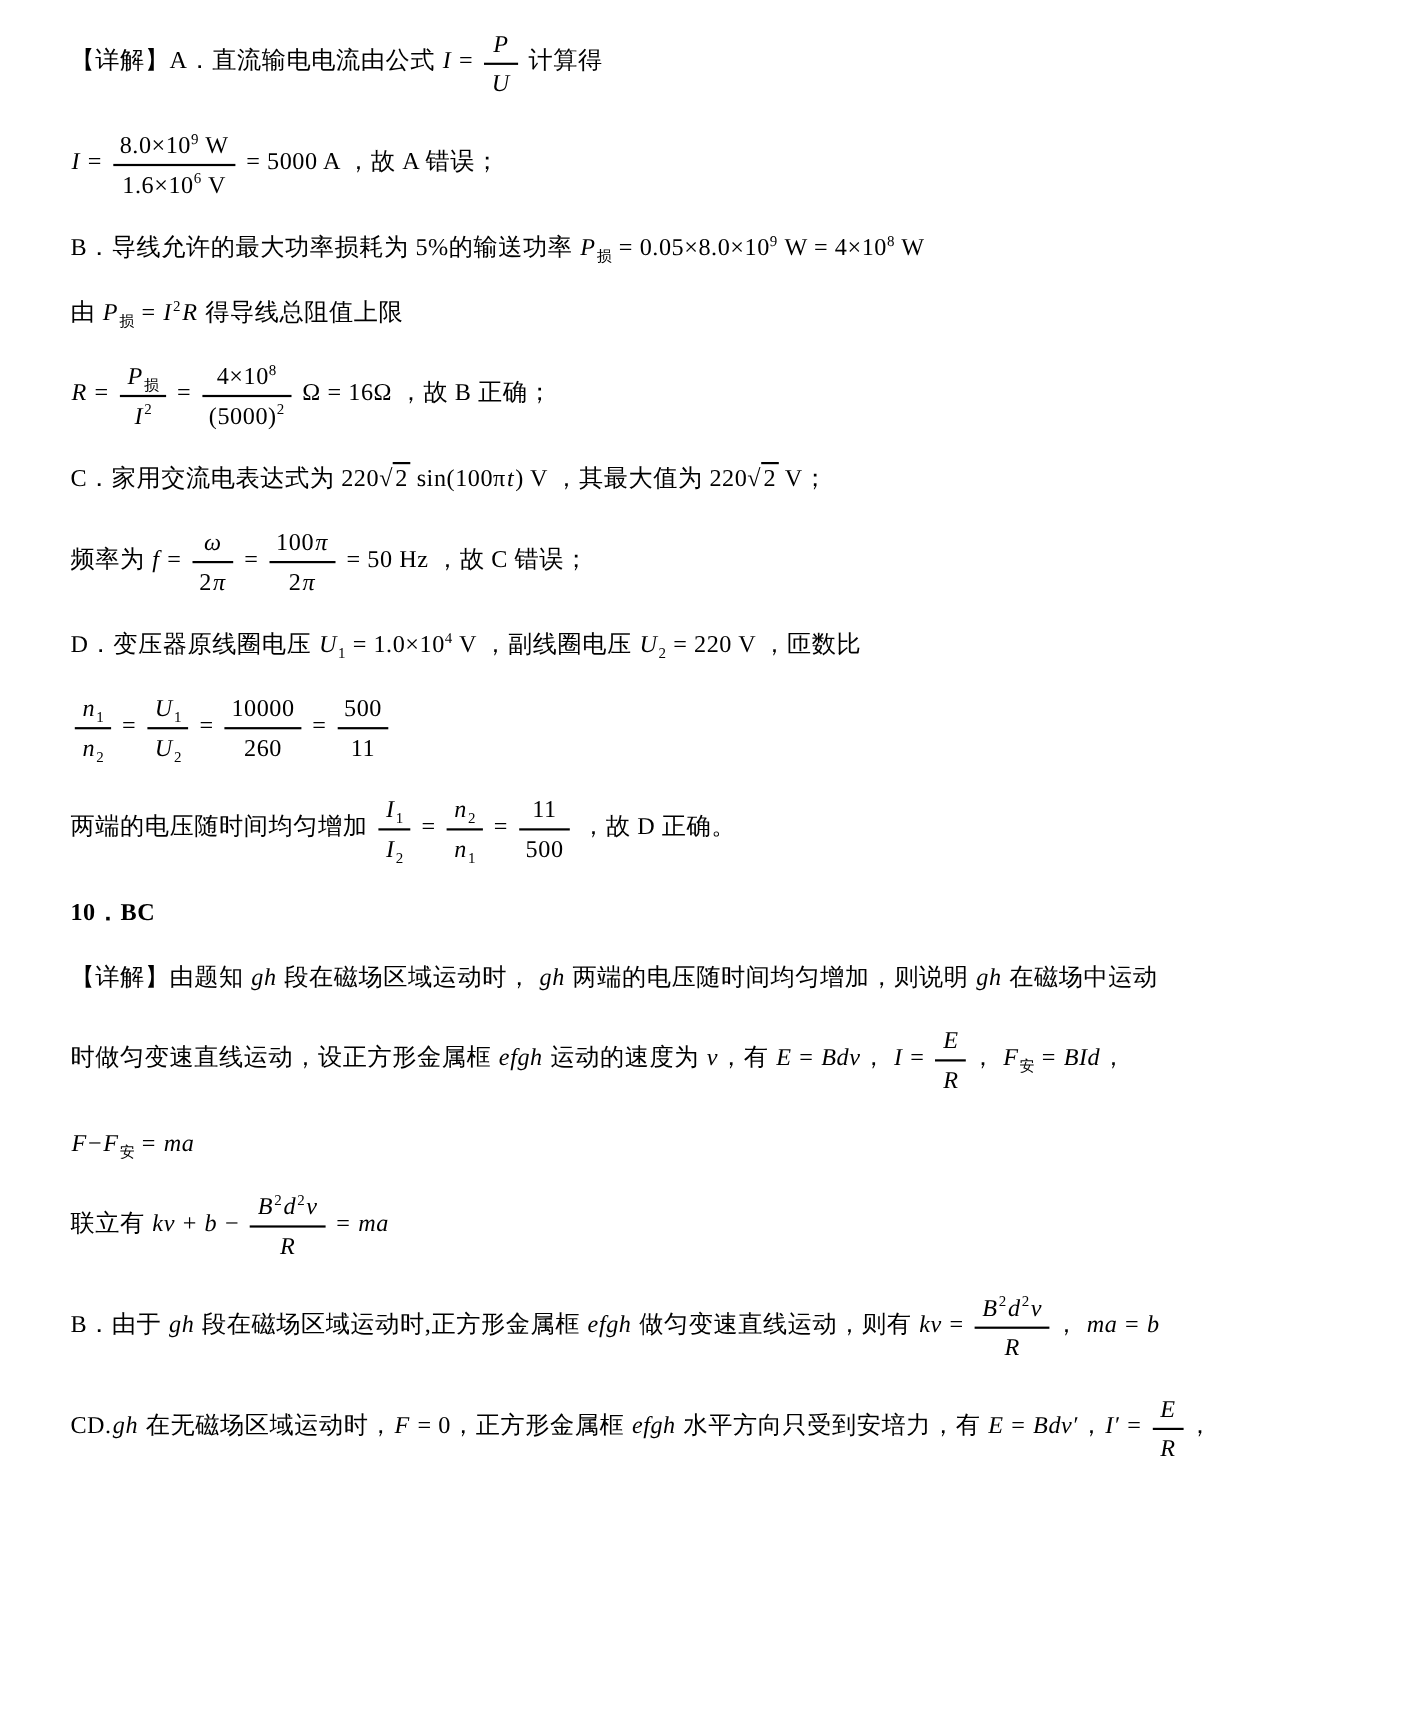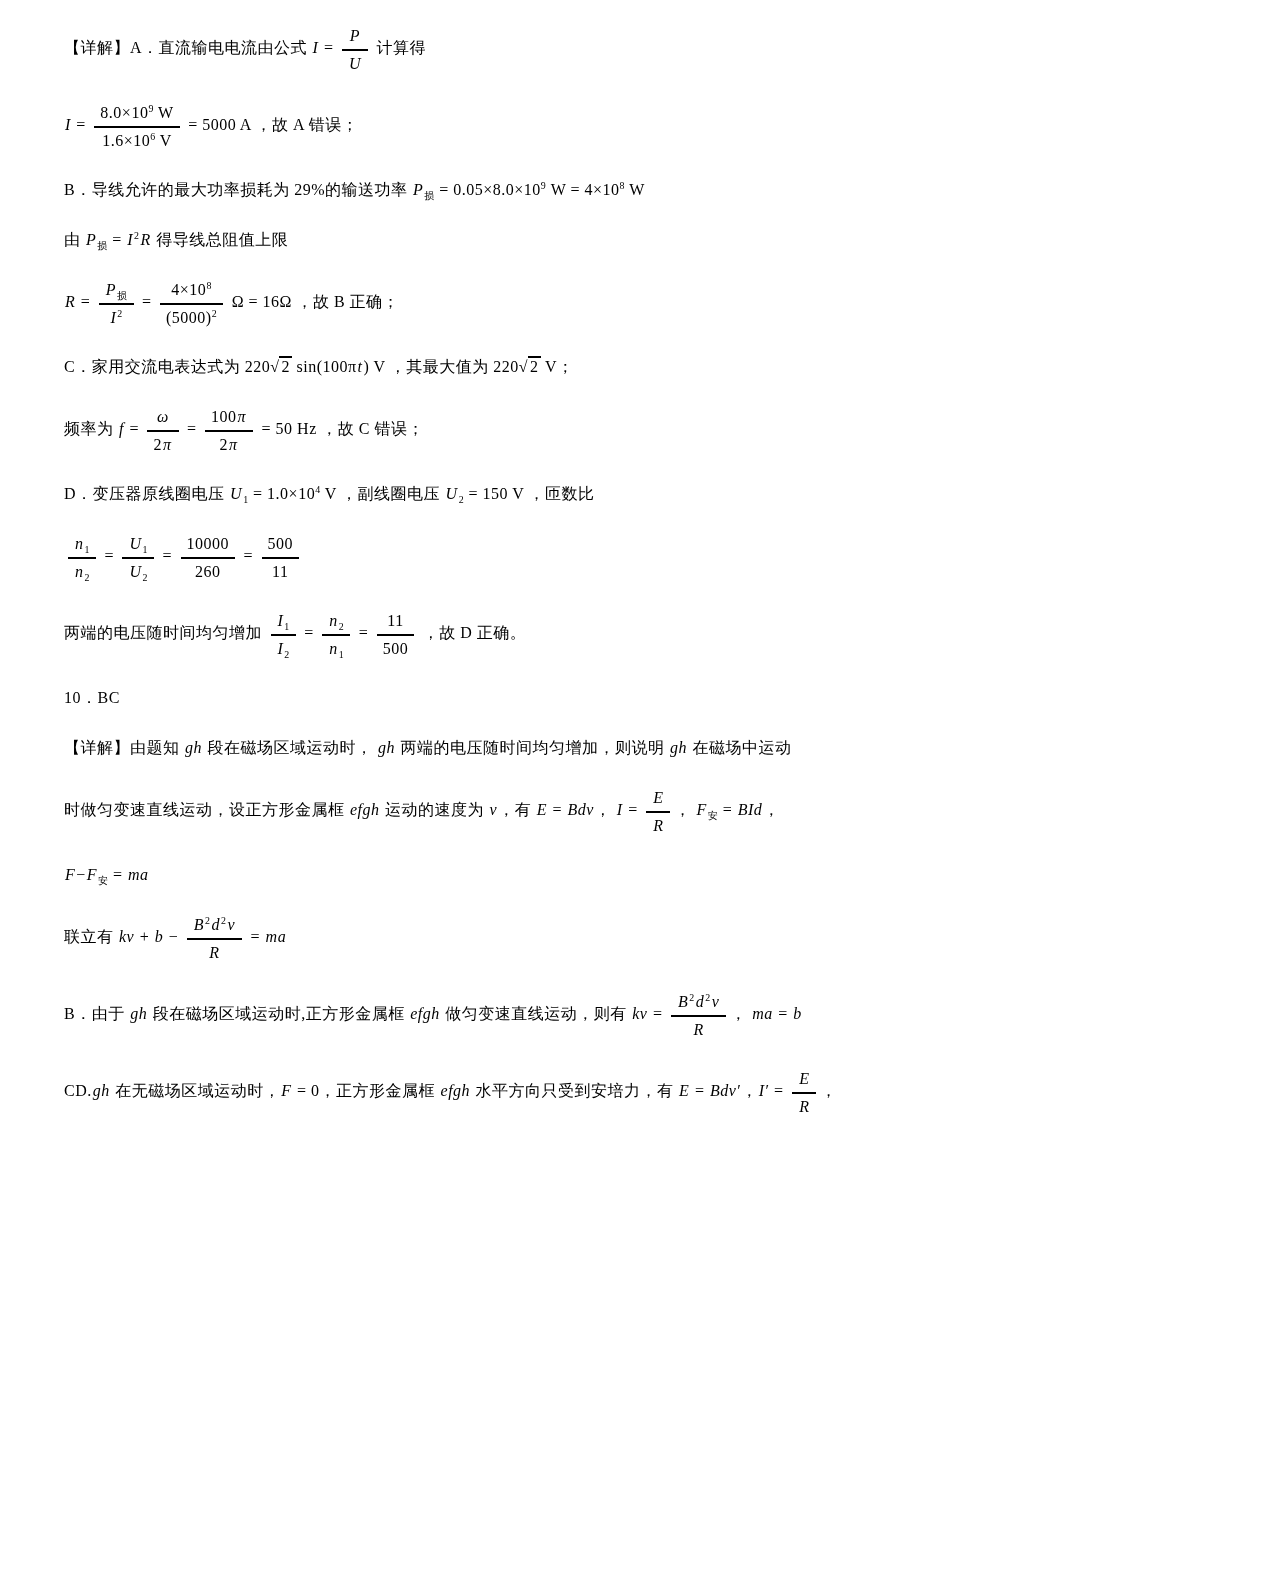--- a/index.html
+++ b/index.html
@@ -1,20 +1,20 @@
 <!DOCTYPE html>
 <html><head>
 <meta charset="utf-8">
 <style>
   html,body{margin:0;padding:0;background:#ffffff;color:#000000;}
   body{width:1280px;height:1574px;overflow:hidden;
        font-family:"Liberation Serif","DejaVu Serif",serif;}
   .page{padding:24px 56px 0 64px;box-sizing:border-box;}
-  .para{font-size:16px;line-height:1.5;margin:0 0 26px 0;letter-spacing:0.5px;}
-  .para.bold{font-weight:normal;}
+  .para{font-size:22px;line-height:1.5;margin:0 0 26px 0;letter-spacing:0.5px;}
+  .para.bold{font-weight:bold;}
   .txt{font-style:normal;}
   .var{font-style:italic;font-family:"Liberation Serif","DejaVu Serif",serif;padding:0 1px;}
   .sup{vertical-align:super;font-size:0.62em;line-height:0;}
   .sub{vertical-align:sub;font-size:0.62em;line-height:0;}
   .frac{display:inline-flex;flex-direction:column;vertical-align:middle;
         text-align:center;margin:0 4px;line-height:1.25;}
   .frac .num{display:block;border-bottom:2px solid #000;padding:2px 6px 3px;}
   .frac .den{display:block;padding:3px 6px 1px;}
   .sqrt{display:inline-block;white-space:nowrap;}
   .sqrt .radical{font-style:normal;}
@@ -26,38 +26,38 @@
 <main class="page">
   <div id="doc">
       <div class="para"><span class="txt">【详解】A．直流输电电流由公式 </span><span class="var">I</span><span class="txt"> = </span><span class="frac">
           <span class="num"><span class="var">P</span></span>
           <span class="den"><span class="var">U</span></span>
         </span><span class="txt"> 计算得</span></div>
       <div class="para"><span class="var">I</span><span class="txt"> = </span><span class="frac">
           <span class="num"><span class="txt">8.0×10</span><span class="sup">9</span><span class="txt"> W</span></span>
           <span class="den"><span class="txt">1.6×10</span><span class="sup">6</span><span class="txt"> V</span></span>
         </span><span class="txt"> = 5000 A ，故 A 错误；</span></div>
-      <div class="para"><span class="txt">B．导线允许的最大功率损耗为 29%的输送功率 </span><span class="var">P</span><span class="sub">损</span><span class="txt"> = 0.05×8.0×10</span><span class="sup">9</span><span class="txt"> W = 4×10</span><span class="sup">8</span><span class="txt"> W</span></div>
+      <div class="para"><span class="txt">B．导线允许的最大功率损耗为 5%的输送功率 </span><span class="var">P</span><span class="sub">损</span><span class="txt"> = 0.05×8.0×10</span><span class="sup">9</span><span class="txt"> W = 4×10</span><span class="sup">8</span><span class="txt"> W</span></div>
       <div class="para"><span class="txt">由 </span><span class="var">P</span><span class="sub">损</span><span class="txt"> = </span><span class="var">I</span><span class="sup">2</span><span class="var">R</span><span class="txt"> 得导线总阻值上限</span></div>
       <div class="para"><span class="var">R</span><span class="txt"> = </span><span class="frac">
           <span class="num"><span class="var">P</span><span class="sub">损</span></span>
           <span class="den"><span class="var">I</span><span class="sup">2</span></span>
         </span><span class="txt"> = </span><span class="frac">
           <span class="num"><span class="txt">4×10</span><span class="sup">8</span></span>
           <span class="den"><span class="txt">(5000)</span><span class="sup">2</span></span>
         </span><span class="txt"> Ω = 16Ω ，故 B 正确；</span></div>
       <div class="para"><span class="txt">C．家用交流电表达式为 220</span><span class="sqrt"><span class="radical">√</span><span class="radicand">2</span></span><span class="txt"> sin(100π</span><span class="var">t</span><span class="txt">) V ，其最大值为 220</span><span class="sqrt"><span class="radical">√</span><span class="radicand">2</span></span><span class="txt"> V；</span></div>
       <div class="para"><span class="txt">频率为 </span><span class="var">f</span><span class="txt"> = </span><span class="frac">
           <span class="num"><span class="var">ω</span></span>
           <span class="den"><span class="txt">2</span><span class="var">π</span></span>
         </span><span class="txt"> = </span><span class="frac">
           <span class="num"><span class="txt">100</span><span class="var">π</span></span>
           <span class="den"><span class="txt">2</span><span class="var">π</span></span>
         </span><span class="txt"> = 50 Hz ，故 C 错误；</span></div>
-      <div class="para"><span class="txt">D．变压器原线圈电压 </span><span class="var">U</span><span class="sub">1</span><span class="txt"> = 1.0×10</span><span class="sup">4</span><span class="txt"> V ，副线圈电压 </span><span class="var">U</span><span class="sub">2</span><span class="txt"> = 150 V ，匝数比</span></div>
+      <div class="para"><span class="txt">D．变压器原线圈电压 </span><span class="var">U</span><span class="sub">1</span><span class="txt"> = 1.0×10</span><span class="sup">4</span><span class="txt"> V ，副线圈电压 </span><span class="var">U</span><span class="sub">2</span><span class="txt"> = 220 V ，匝数比</span></div>
       <div class="para"><span class="frac">
           <span class="num"><span class="var">n</span><span class="sub">1</span></span>
           <span class="den"><span class="var">n</span><span class="sub">2</span></span>
         </span><span class="txt"> = </span><span class="frac">
           <span class="num"><span class="var">U</span><span class="sub">1</span></span>
           <span class="den"><span class="var">U</span><span class="sub">2</span></span>
         </span><span class="txt"> = </span><span class="frac">
           <span class="num"><span class="txt">10000</span></span>
           <span class="den"><span class="txt">260</span></span>
         </span><span class="txt"> = </span><span class="frac">

